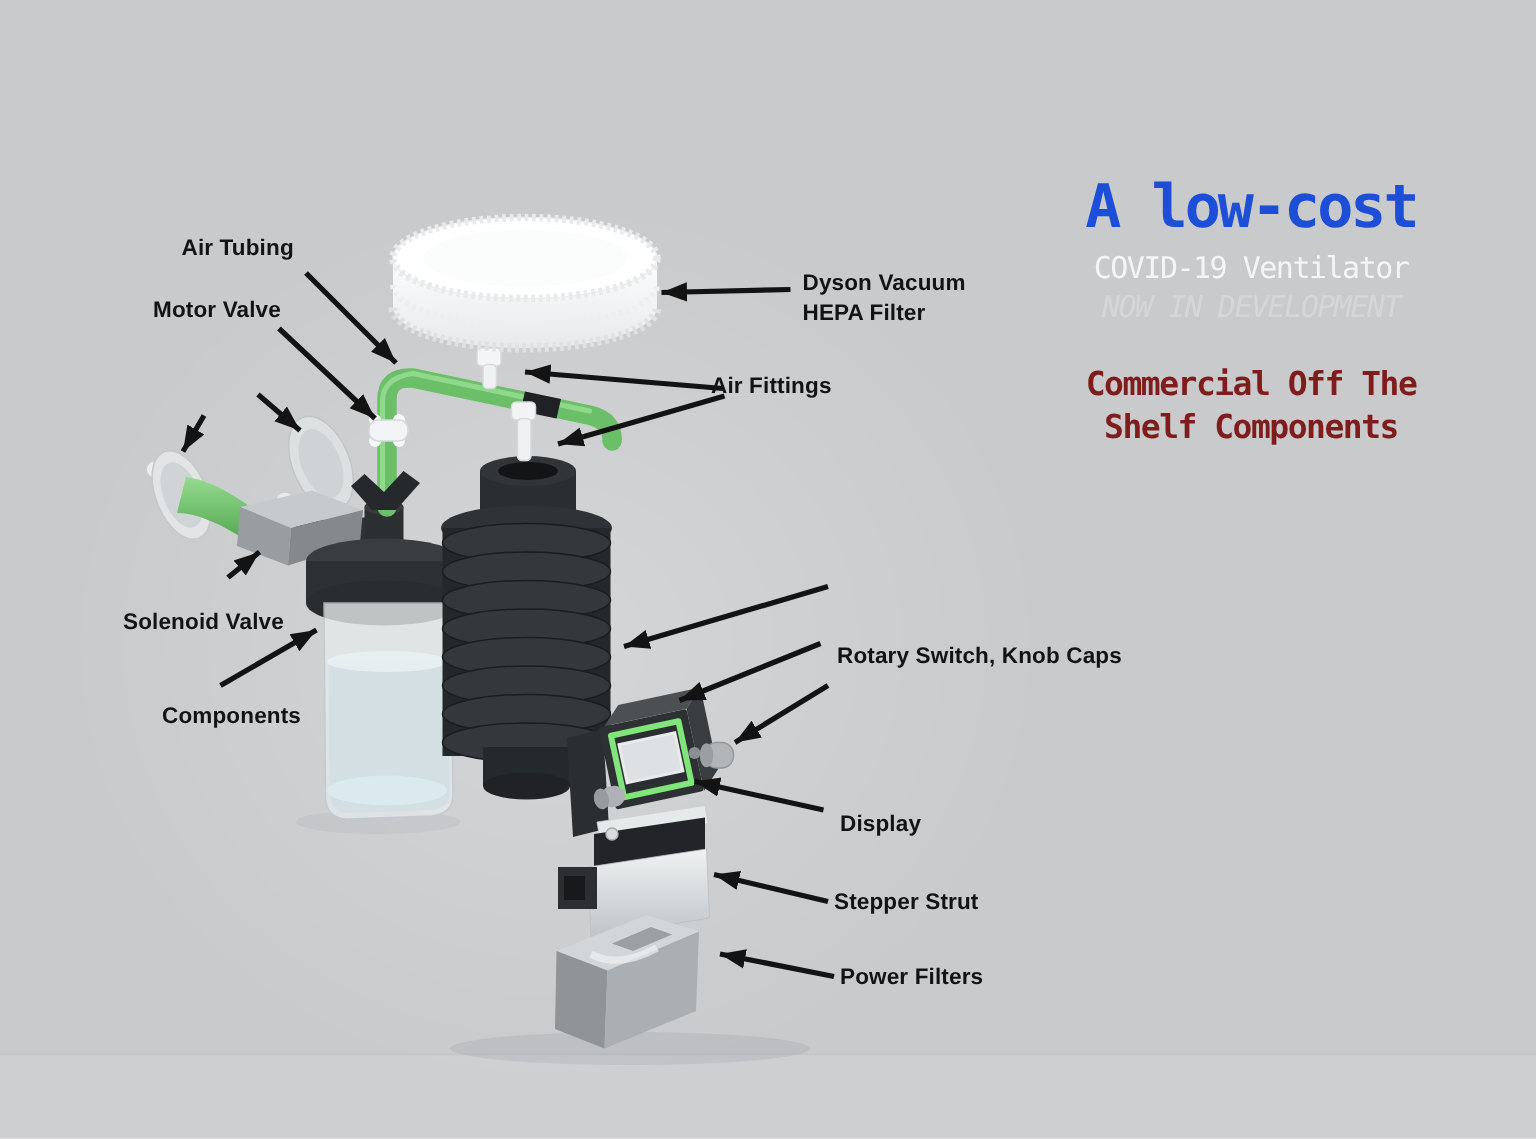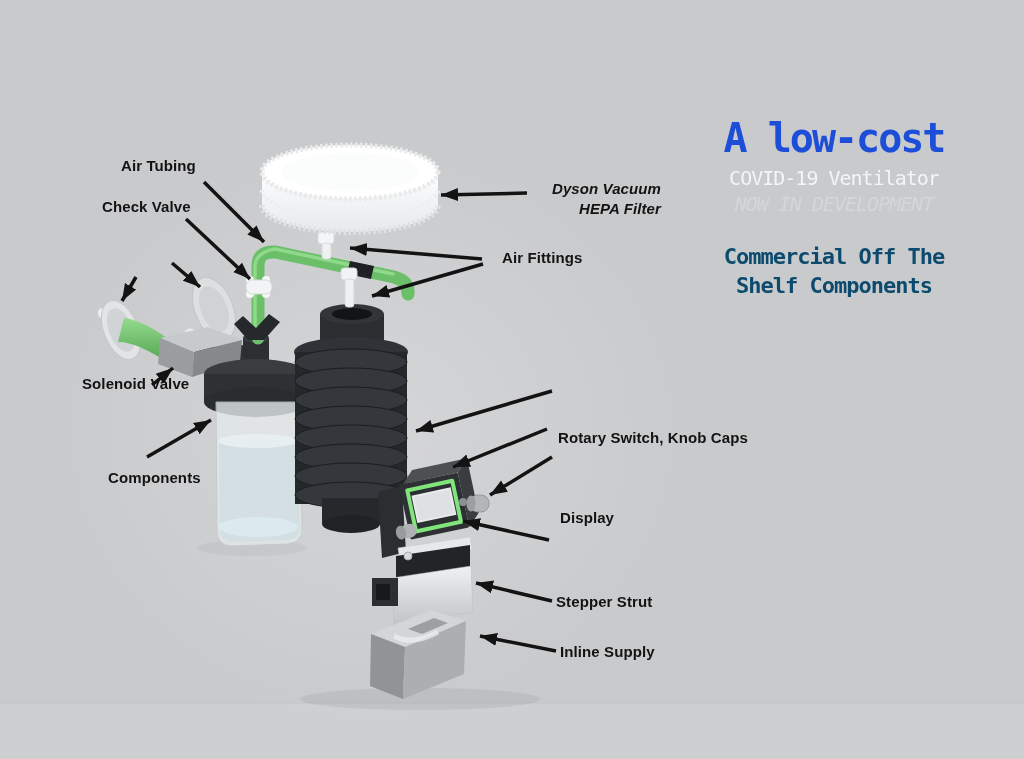--- a/index.html
+++ b/index.html
@@ -11,41 +11,41 @@
     font-family:"Liberation Sans",sans-serif;
   }
   svg.device{position:absolute;left:0;top:0;}
   .label{
     position:absolute;
     font:700 15px/20px "Liberation Sans",sans-serif;
     color:#131313;
     white-space:pre-line;
     letter-spacing:.1px;
   }
-  .label.c{text-align:right;font-style:italic;}
+  .label.c{text-align:left;}
   .title-block{
     position:absolute;left:700px;top:118px;width:268px;
     text-align:center;
     font-family:"DejaVu Sans Mono","Liberation Mono",monospace;
   }
   .t-headline{
     font-size:40px;line-height:40px;font-weight:700;
     letter-spacing:-2px;color:#1d4ed8;
   }
   .t-subtitle{
     margin-top:8px;font-size:20px;line-height:24px;
     color:#f4f5f6;letter-spacing:-1px;
   }
   .t-status{
     margin-top:2px;font-size:20px;line-height:24px;
     font-style:italic;color:#d5d6d8;letter-spacing:-1px;
   }
   .t-tagline{
     margin-top:26px;font-size:22px;line-height:29px;font-weight:700;
-    color:#0c4a6e;white-space:pre-line;letter-spacing:-1px;
+    color:#7f1d1d;white-space:pre-line;letter-spacing:-1px;
   }
 </style>
 </head>
 <body>
 
 <div class="canvas">
 
   <svg class="device" width="1024" height="759" viewBox="0 0 1024 759">
     <defs>
       <radialGradient id="ambient" cx="0.5" cy="0.5" r="0.5">
@@ -211,30 +211,30 @@
       <line x1="552" y1="391" x2="416" y2="431" marker-end="url(#ah)"></line>
       <line x1="547" y1="429" x2="453" y2="467" marker-end="url(#ah)"></line>
       <line x1="552" y1="457" x2="490" y2="495" marker-end="url(#ah)"></line>
       <line x1="549" y1="540" x2="463" y2="521" marker-end="url(#ah)"></line>
       <line x1="552" y1="601" x2="476" y2="583" marker-end="url(#ah)"></line>
       <line x1="556" y1="651" x2="480" y2="636" marker-end="url(#ah)"></line>
     </g>
   </svg>
 
   <div class="label" style="left:121px;top:156px">Air Tubing</div>
-  <div class="label" style="left:102px;top:197px">Check Valve</div>
-  <div class="label" style="left:82px;top:374px">Solenoid Valve</div>
+  <div class="label" style="left:102px;top:197px">Motor Valve</div>
+  <div class="label" style="left:82px;top:405px">Solenoid Valve</div>
   <div class="label" style="left:108px;top:468px">Components</div>
   <div class="label c" style="left:535px;top:179px;width:126px">Dyson Vacuum
 HEPA Filter</div>
-  <div class="label" style="left:502px;top:248px">Air Fittings</div>
+  <div class="label" style="left:474px;top:248px">Air Fittings</div>
   <div class="label" style="left:558px;top:428px">Rotary Switch, Knob Caps</div>
-  <div class="label" style="left:560px;top:508px">Display</div>
+  <div class="label" style="left:560px;top:540px">Display</div>
   <div class="label" style="left:556px;top:592px">Stepper Strut</div>
-  <div class="label" style="left:560px;top:642px">Inline Supply</div>
+  <div class="label" style="left:560px;top:642px">Power Filters</div>
 
   <div class="title-block">
     <div class="t-headline">A low-cost</div>
     <div class="t-subtitle">COVID-19 Ventilator</div>
     <div class="t-status">NOW IN DEVELOPMENT</div>
     <div class="t-tagline">Commercial Off The
 Shelf Components</div>
   </div>
 
 </div>

